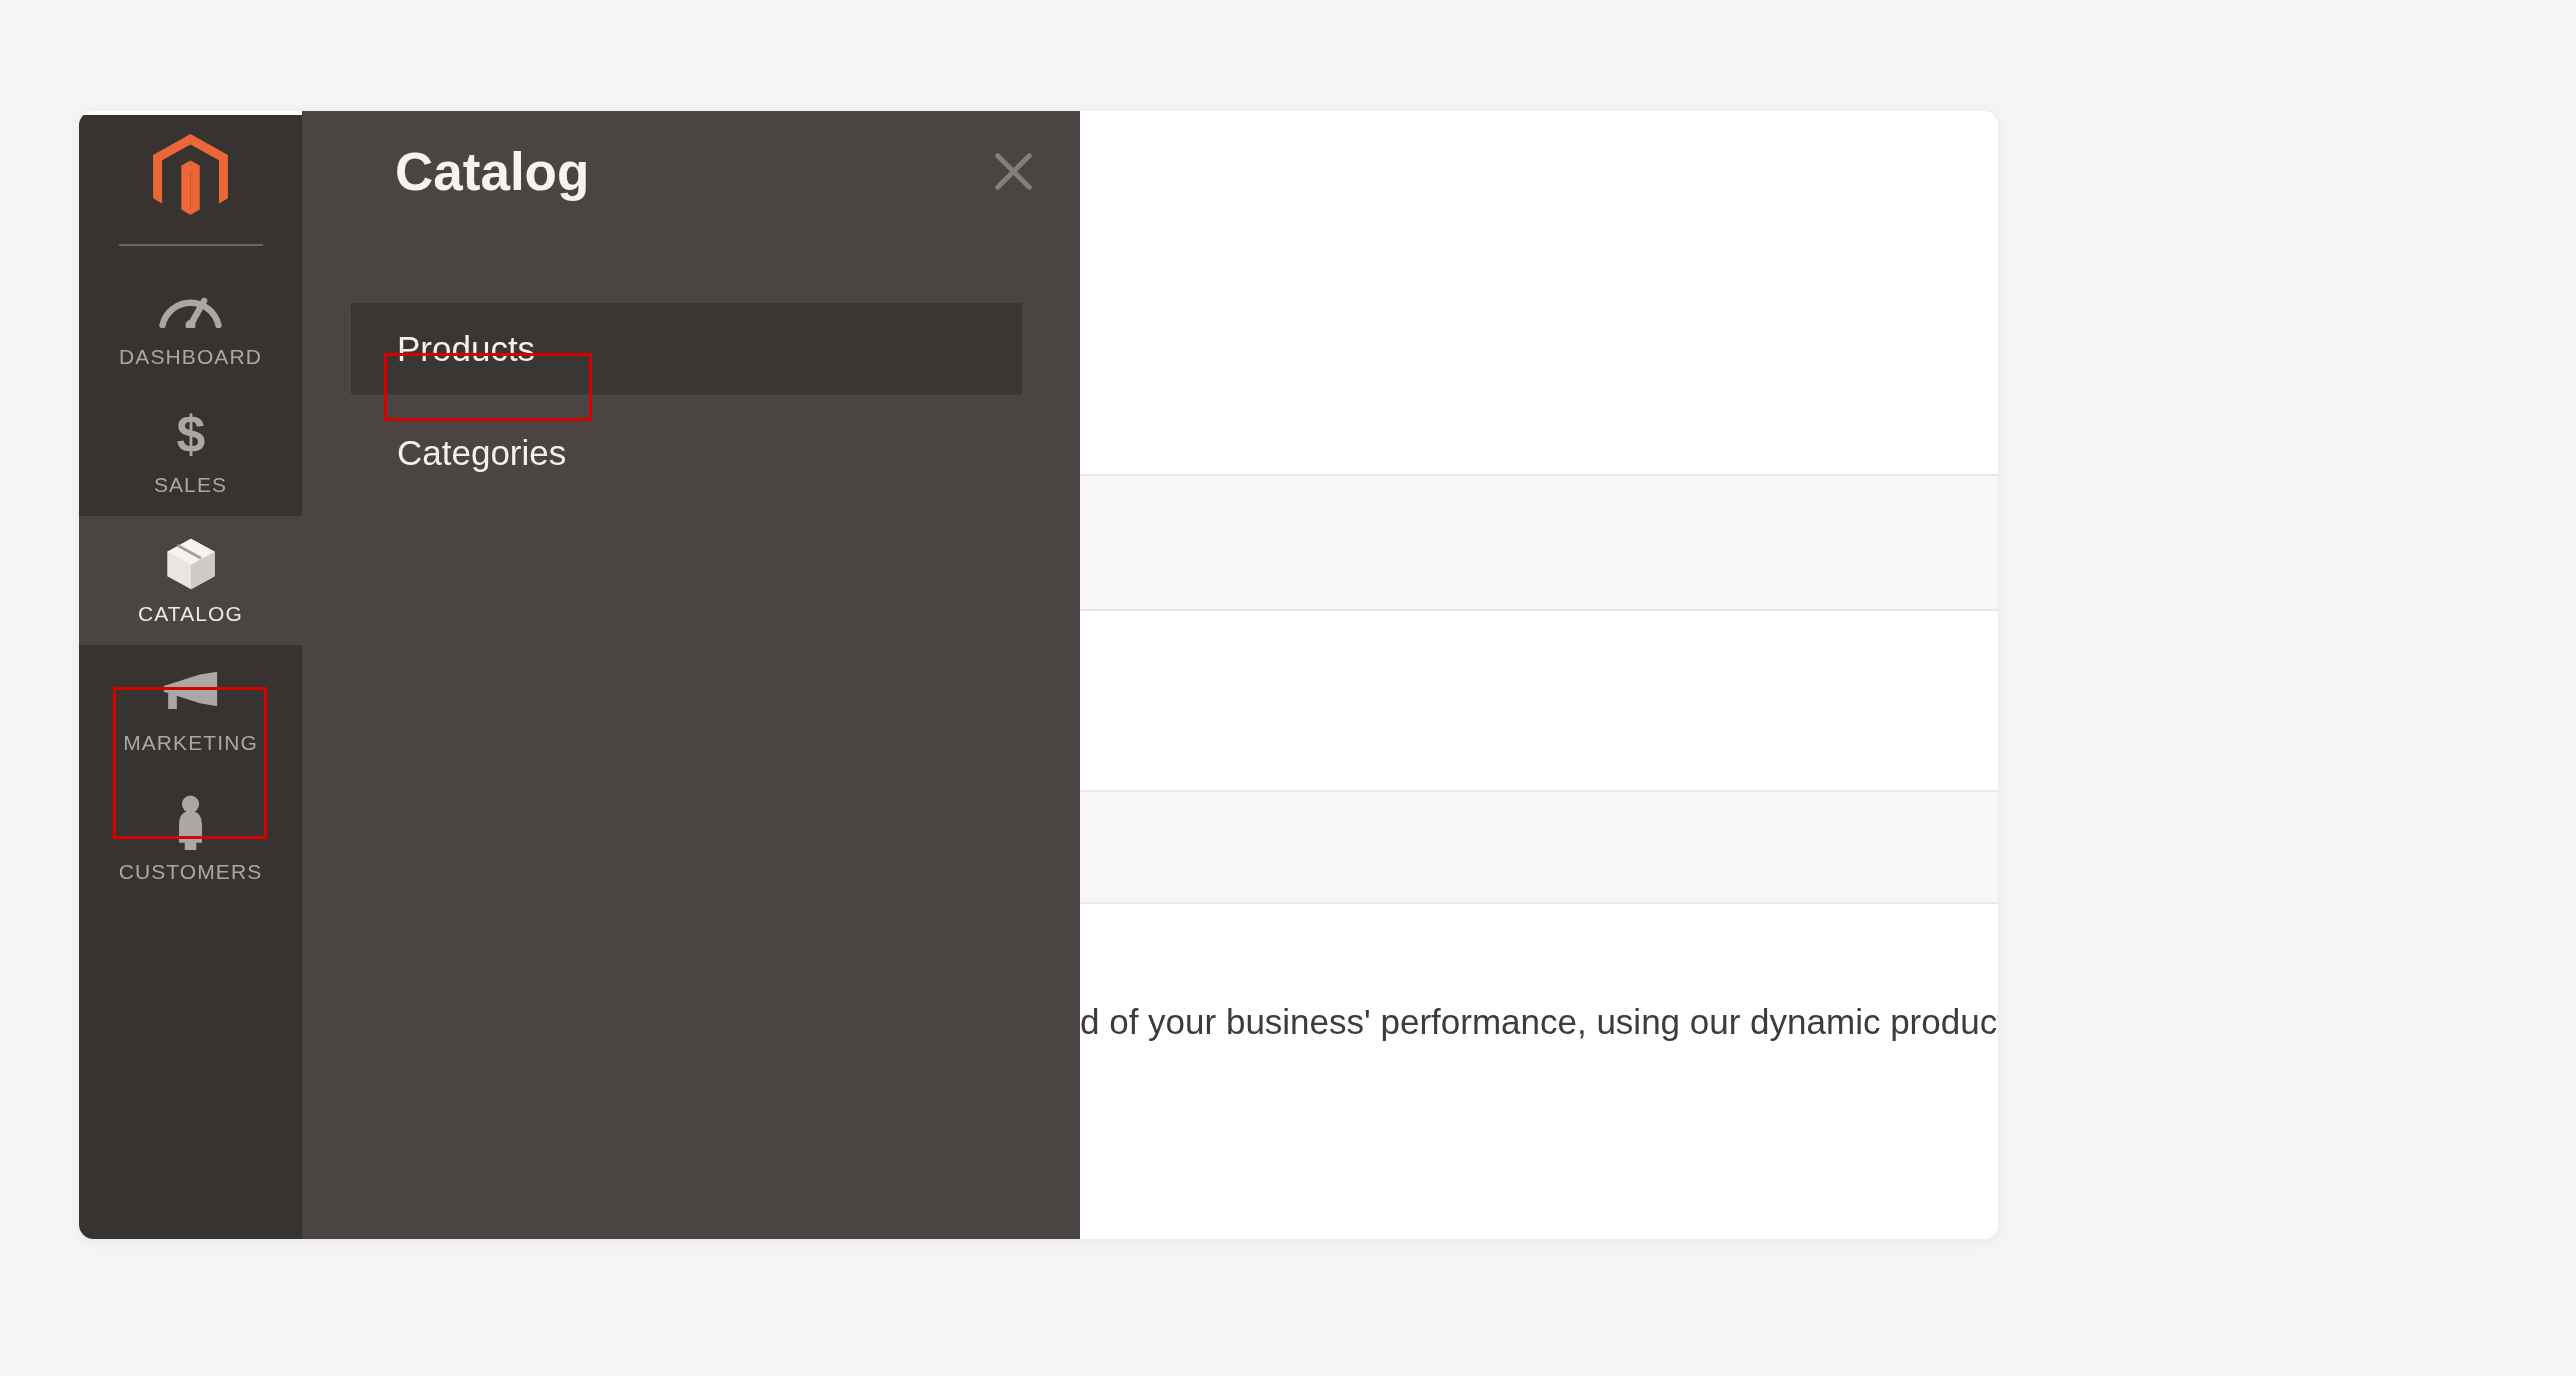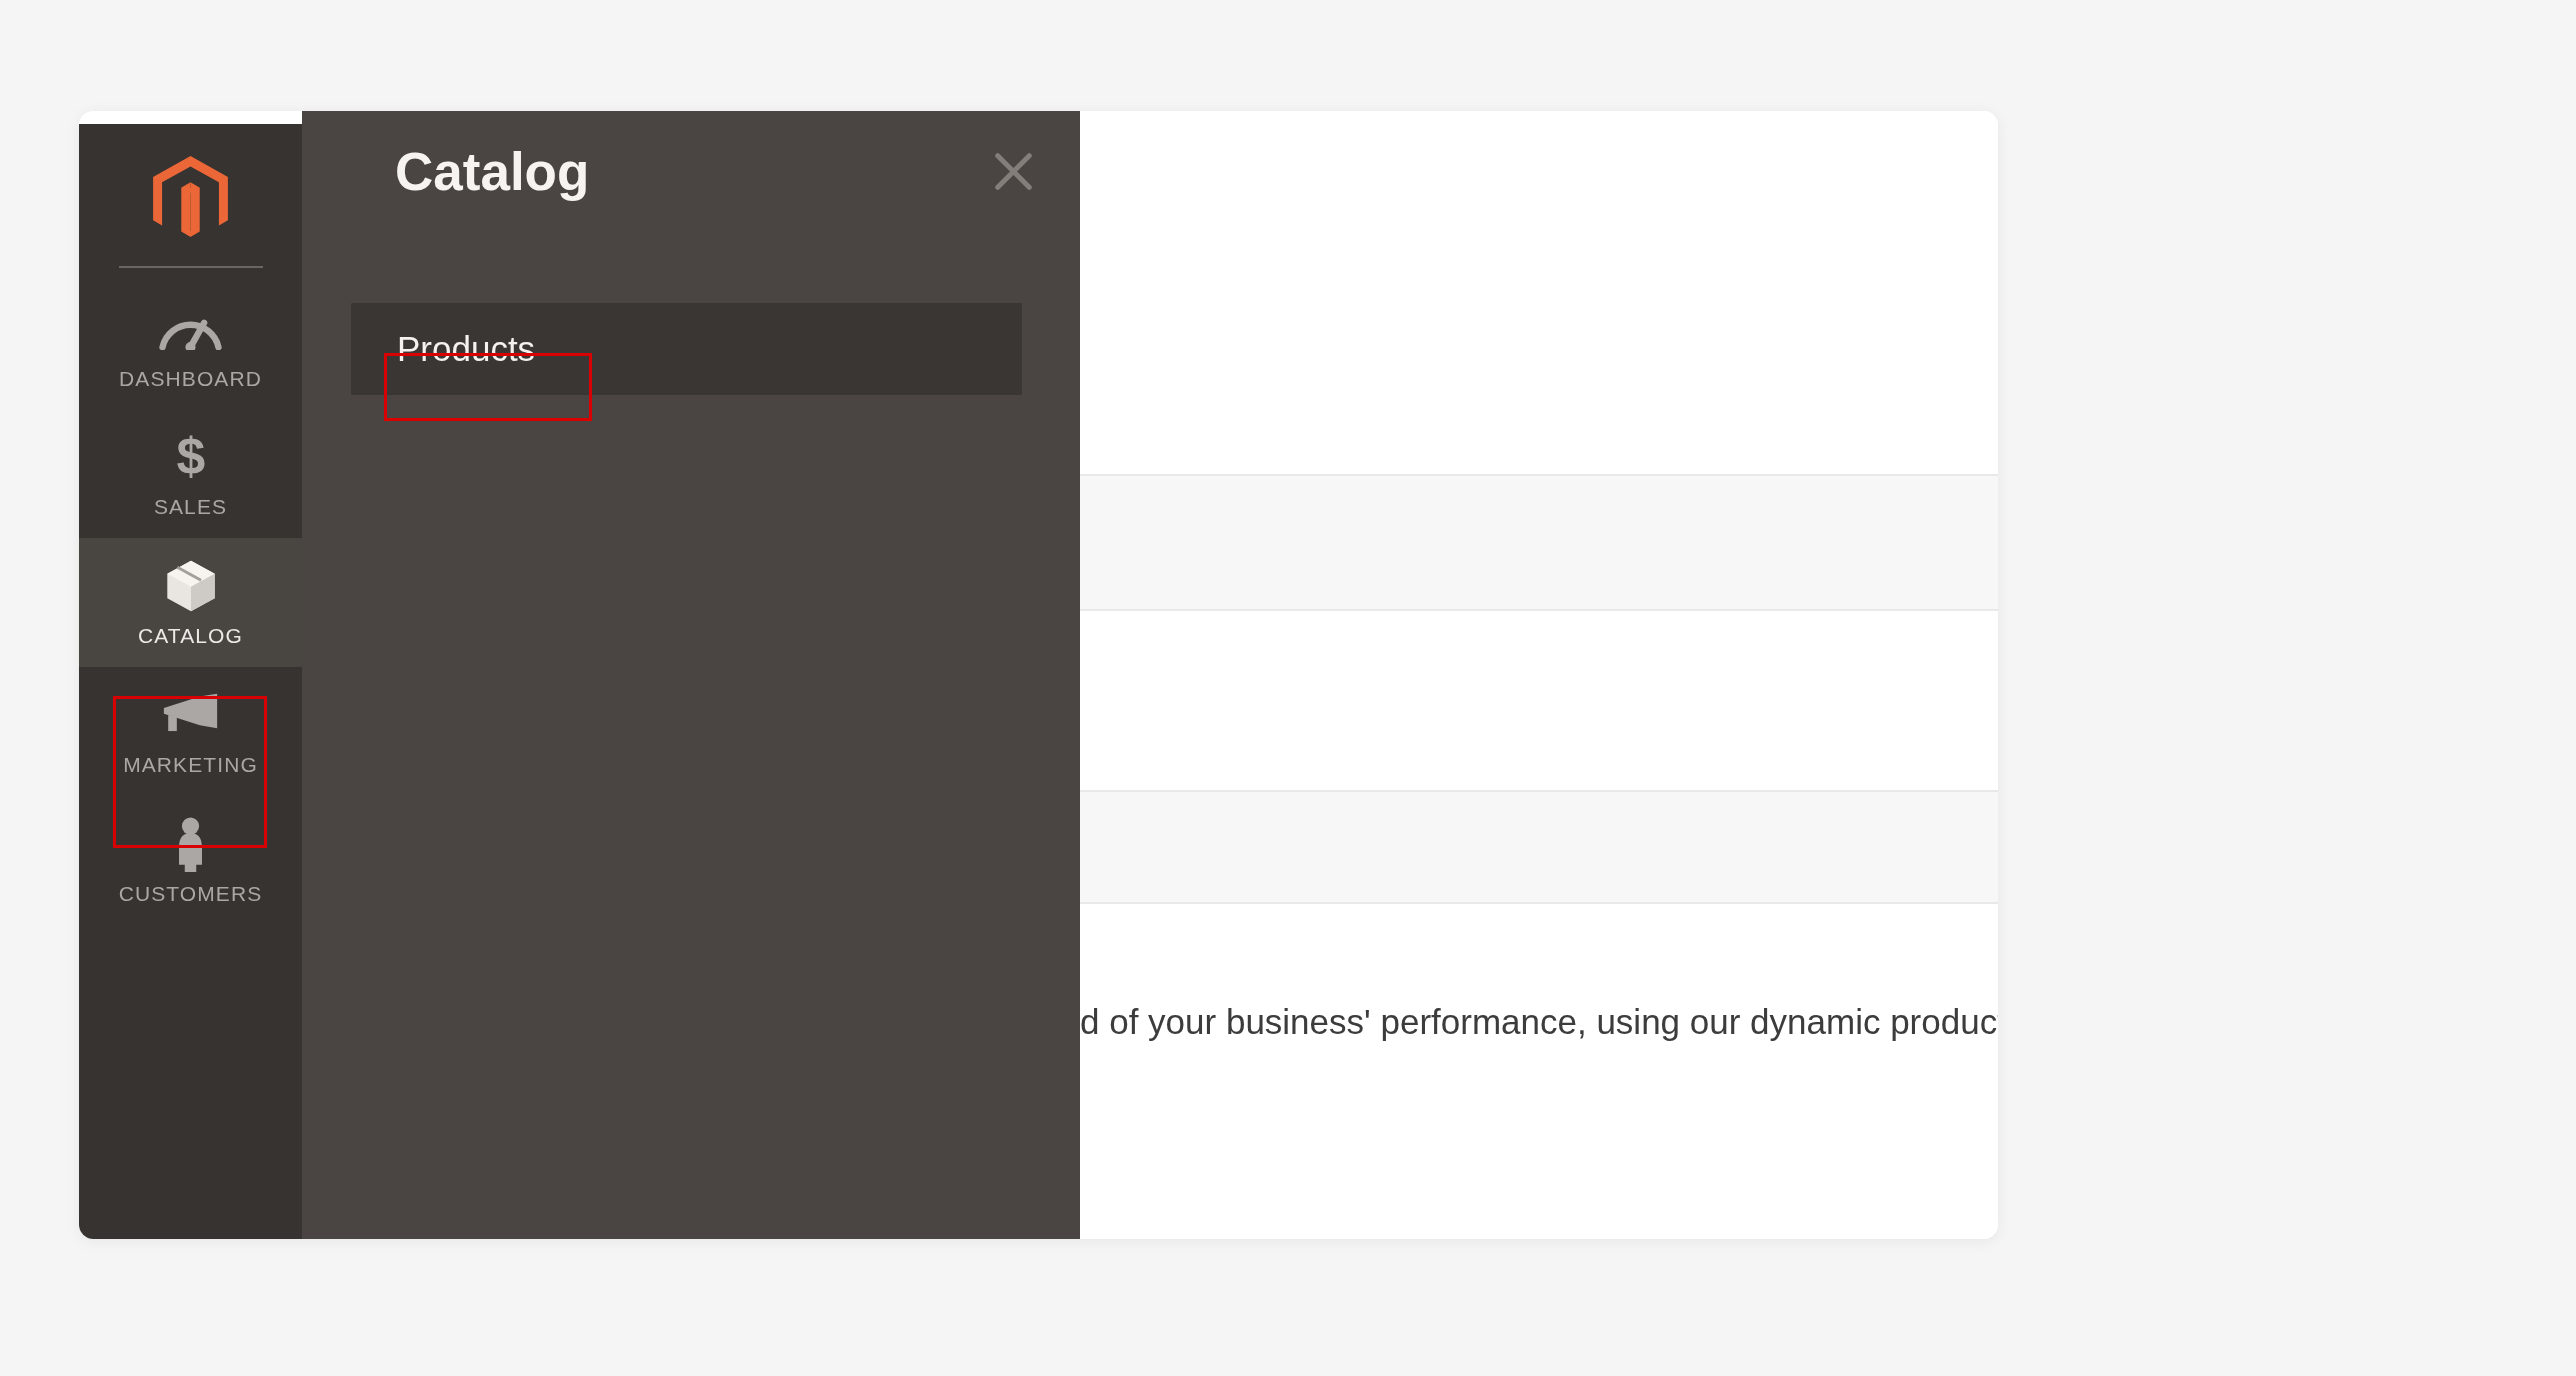--- a/index.html
+++ b/index.html
@@ -21,28 +21,28 @@
       width: 1919px;
       height: 1128px;
       background: #fff;
       border-radius: 14.4px;
       box-shadow: 0 2.9px 14.4px rgba(0,0,0,0.06);
       overflow: hidden;
     }
     .sidebar {
       position: absolute;
       left: 0;
-      top: 13px;
+      top: 4px;
       width: 223px;
       height: 100%;
       background: #373330;
       display: flex;
       flex-direction: column;
       align-items: center;
-      padding-top: 19px;
+      padding-top: 6px;
     }
     .logo-wrap {
       width: 100%;
       display: flex;
       justify-content: center;
       padding: 13px 0 24.4px 0;
     }
     .logo-wrap svg {
       width: 75px;
       height: 86px;
@@ -260,20 +260,23 @@
         <svg viewBox="0 0 60 60">
           <line x1="8" y1="8" x2="52" y2="52" stroke="#837e7a" stroke-width="7" stroke-linecap="round"></line>
           <line x1="52" y1="8" x2="8" y2="52" stroke="#837e7a" stroke-width="7" stroke-linecap="round"></line>
         </svg>
       </div>
     </div>
     <div class="flyout-items">
       <div class="flyout-item active">
         <span>Products</span>
       </div>
+      <div class="flyout-item">
+        <span>Categories</span>
+      </div>
     </div>
 
     <div class="highlight-products" style="left:82px; top:242px; width:208px; height:68px;"></div>
   </div>
 
   <div class="main-area">
     <div class="main-band-1"></div>
     <div class="main-band-2"></div>
     <div class="main-band-3"></div>
     <div class="main-text">d of your business' performance, using our dynamic product, or</div>

